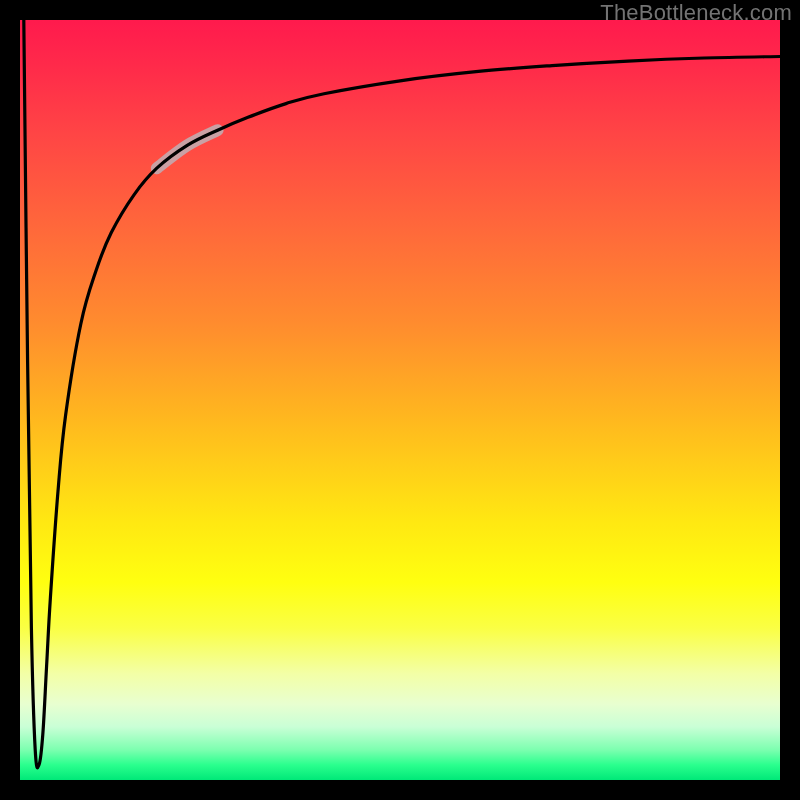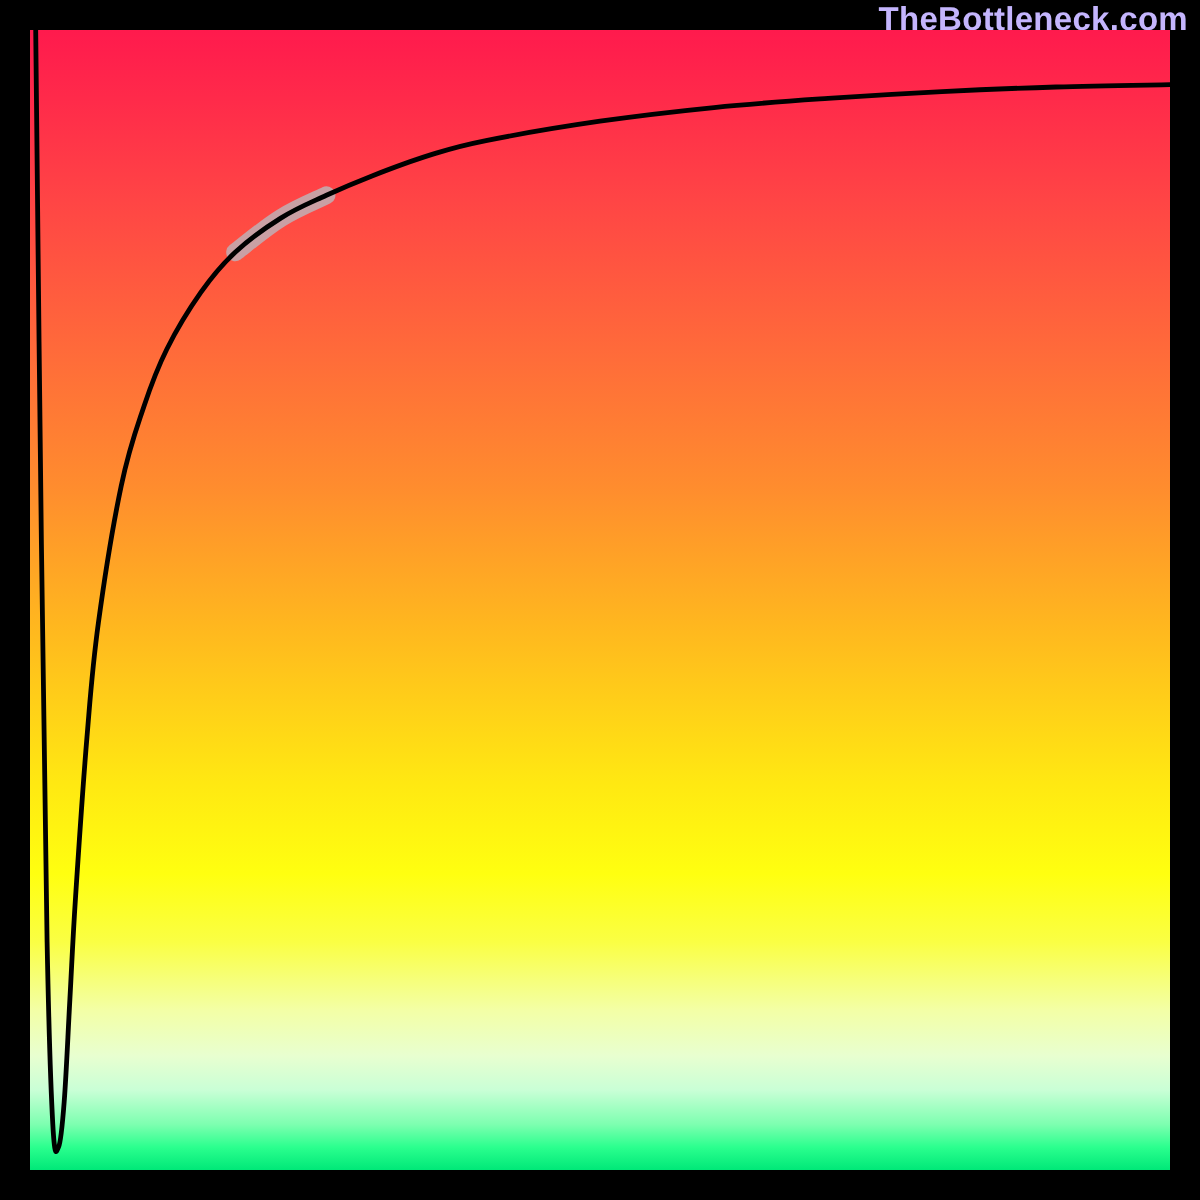--- a/index.html
+++ b/index.html
@@ -51,23 +51,23 @@
     position: absolute;
     left: 0; top: 0;
     width: 760px;
     height: 760px;
     pointer-events: none;
   }
   .attribution {
     position: absolute;
     top: 0;
     right: 8px;
-    color: #c4b5fd;
+    color: #737373;
     font-size: 22px;
-    font-weight: 700;
+    font-weight: 400;
     letter-spacing: 0.2px;
     user-select: none;
   }
 </style>
 </head>
 <body>
 
 <div class="frame">
   <div class="attribution">TheBottleneck.com</div>
 

